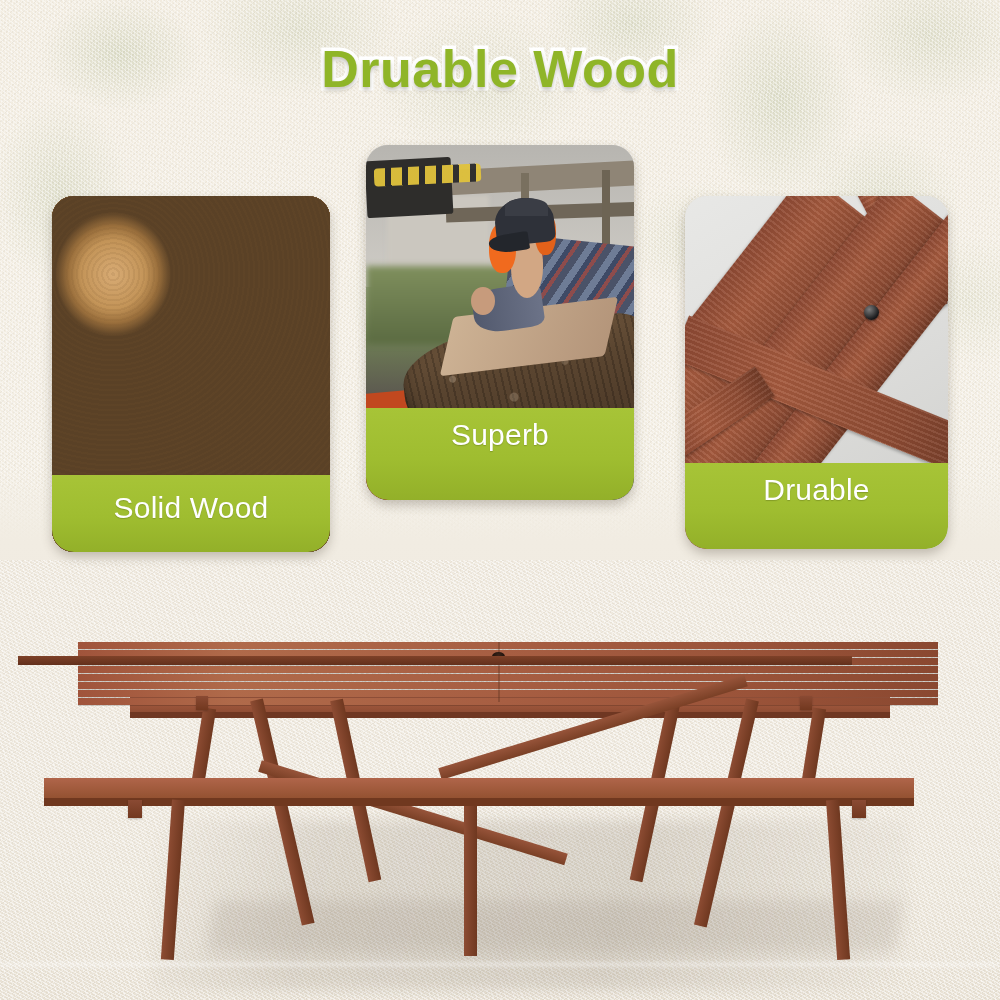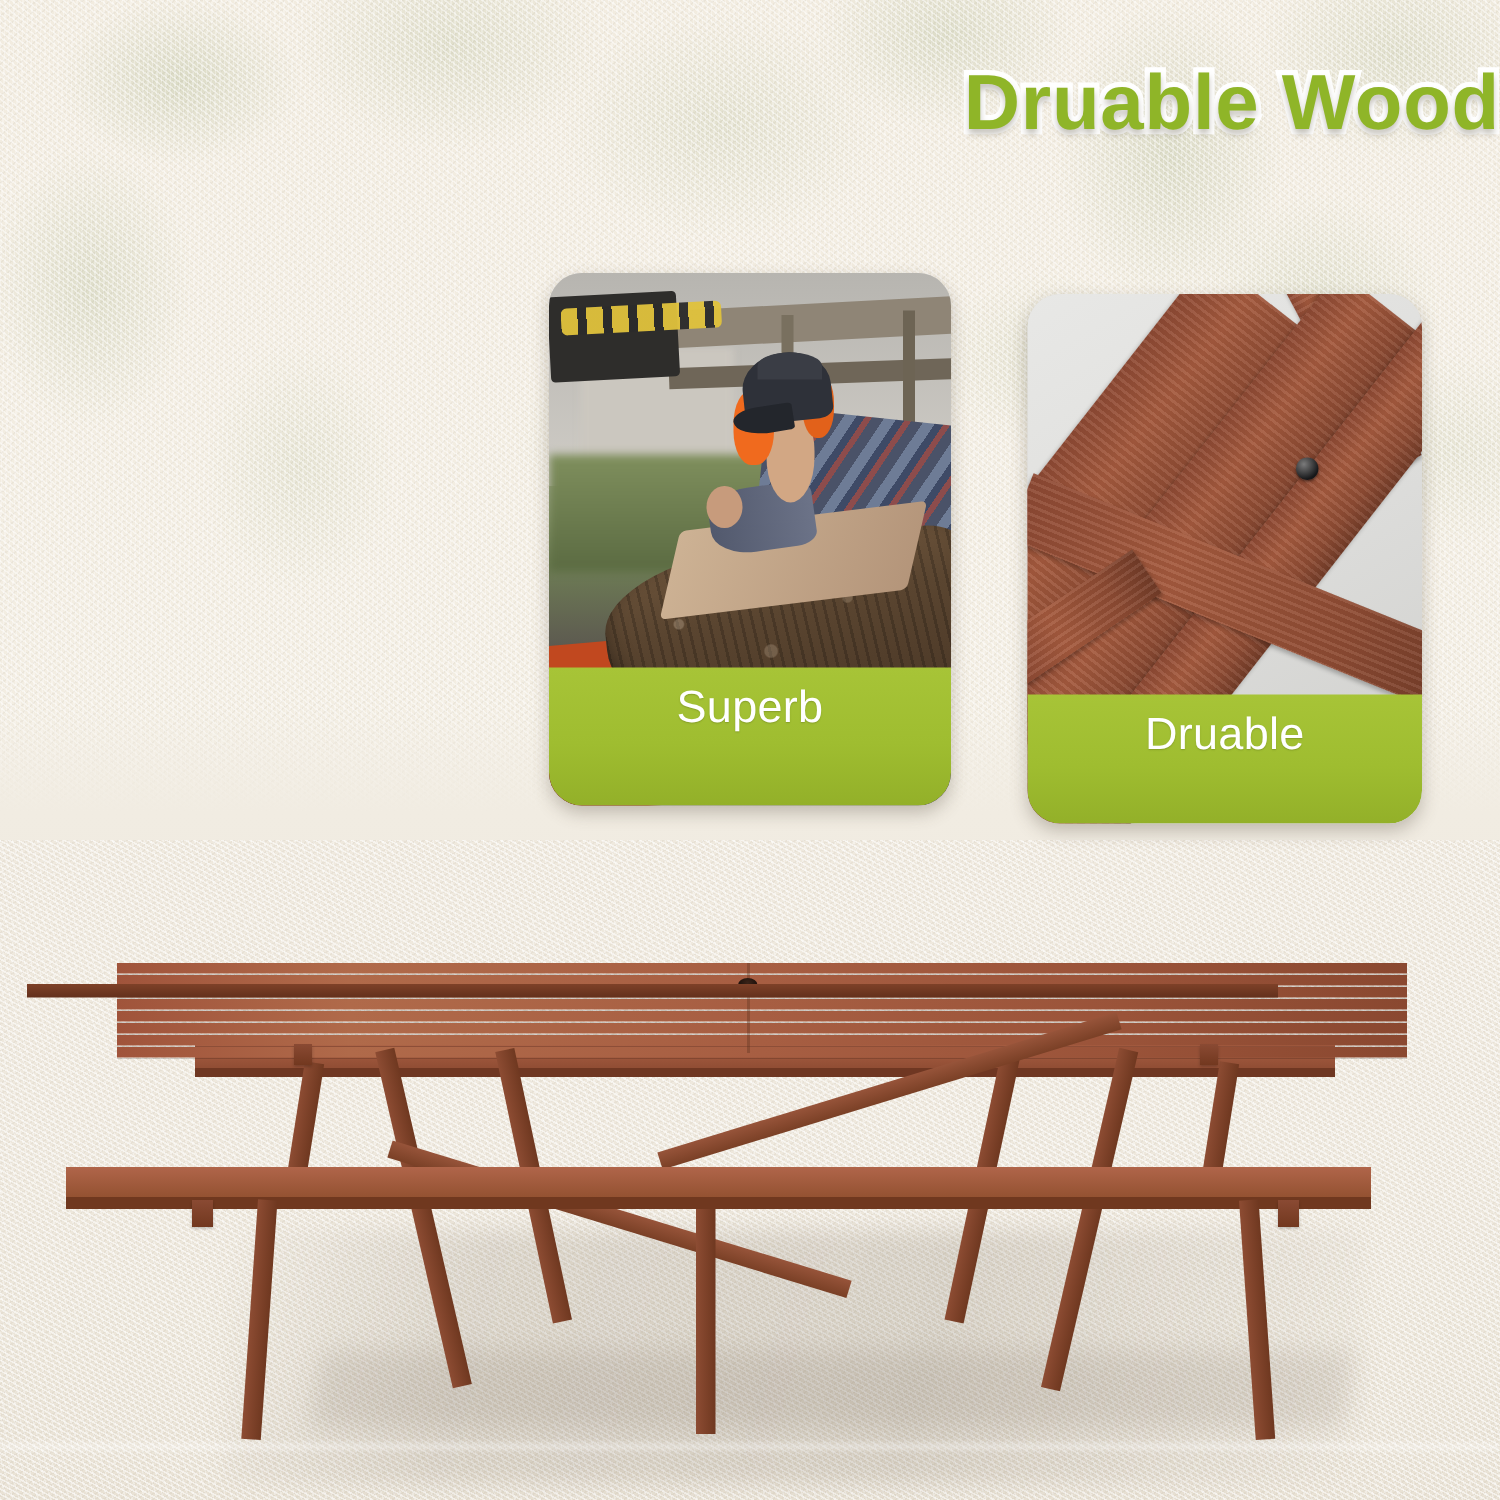--- a/index.html
+++ b/index.html
@@ -69,21 +69,21 @@
     filter:blur(8px);
     transform:skewX(-9deg);
   }
   .floor-line{
     position:absolute; left:0; top:963px; width:1000px; height:3px;
     background:rgba(255,255,255,.55); filter:blur(2px);
   }
 
   
   .title-wrap{
-    position:absolute; left:0; top:42px; width:1000px; text-align:right;
+    position:absolute; left:0; top:42px; width:1000px; text-align:center;
     z-index:6;
   }
   .title{
     display:inline-block;
     font-size:52px;
     font-weight:bold;
     letter-spacing:.5px;
     color:#8fb528;
     -webkit-text-stroke:7px #ffffff;
     paint-order:stroke fill;
@@ -112,21 +112,21 @@
     line-height:1.12;
     padding:9px 6px 11px;
     border-bottom-left-radius:22px;
     border-bottom-right-radius:22px;
     text-shadow:0 1px 1px rgba(80,95,20,.35);
     letter-spacing:.2px;
   }
 
   
   #card-solid-wood   { left:52px;  top:196px; width:278px; height:356px; }
-  #card-workmanship  { left:366px; top:145px; width:268px; height:355px;margin-top:37px; }
+  #card-workmanship  { left:366px; top:145px; width:268px; height:355px; }
   #card-burr-free    { left:685px; top:196px; width:263px; height:353px; }
 
   #card-solid-wood  .banner { height:77px; padding-top:16px; }
   #card-workmanship .banner { height:92px; padding-top:10px; }
   #card-burr-free   .banner { height:86px; padding-top:10px; }
 
   
   .logs{
     position:absolute; inset:0;
     background:
@@ -254,20 +254,28 @@
   <div class="bg-top-fade"></div>
   <div class="bg-bottom"></div>
   <div class="floor-shadow"></div>
   <div class="floor-shadow2"></div>
   <div class="floor-line"></div>
 
   <div class="title-wrap">
     <h1 class="title">Druable Wood</h1>
   </div>
 
+  <div class="card" id="card-solid-wood">
+    <div class="photo">
+      <div class="logs"></div>
+    </div>
+    <div class="banner">
+      <div>Solid Wood</div>
+    </div>
+  </div>
 
   <div class="card" id="card-workmanship">
     <div class="photo">
       <div class="mill">
         <div class="sky"></div>
         <div class="wall"></div>
         <div class="beam"></div>
         <div class="beam2"></div>
         <div class="post"></div>
         <div class="post2"></div>

